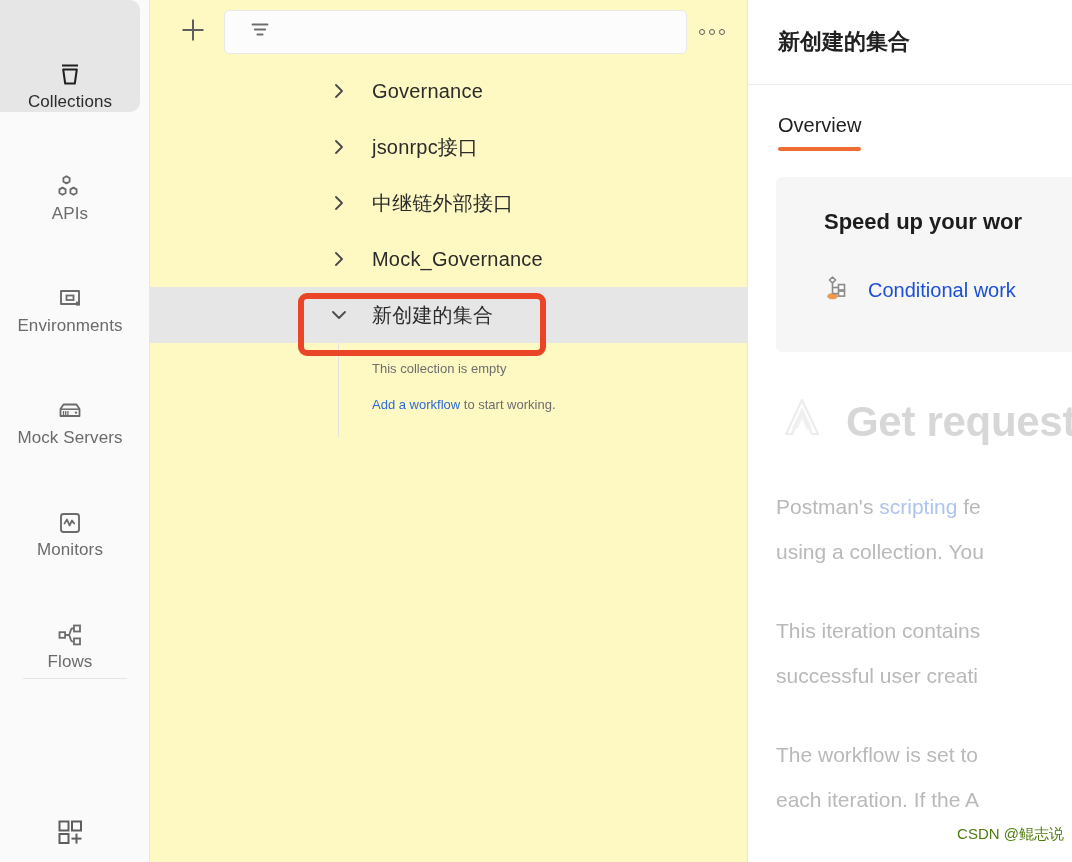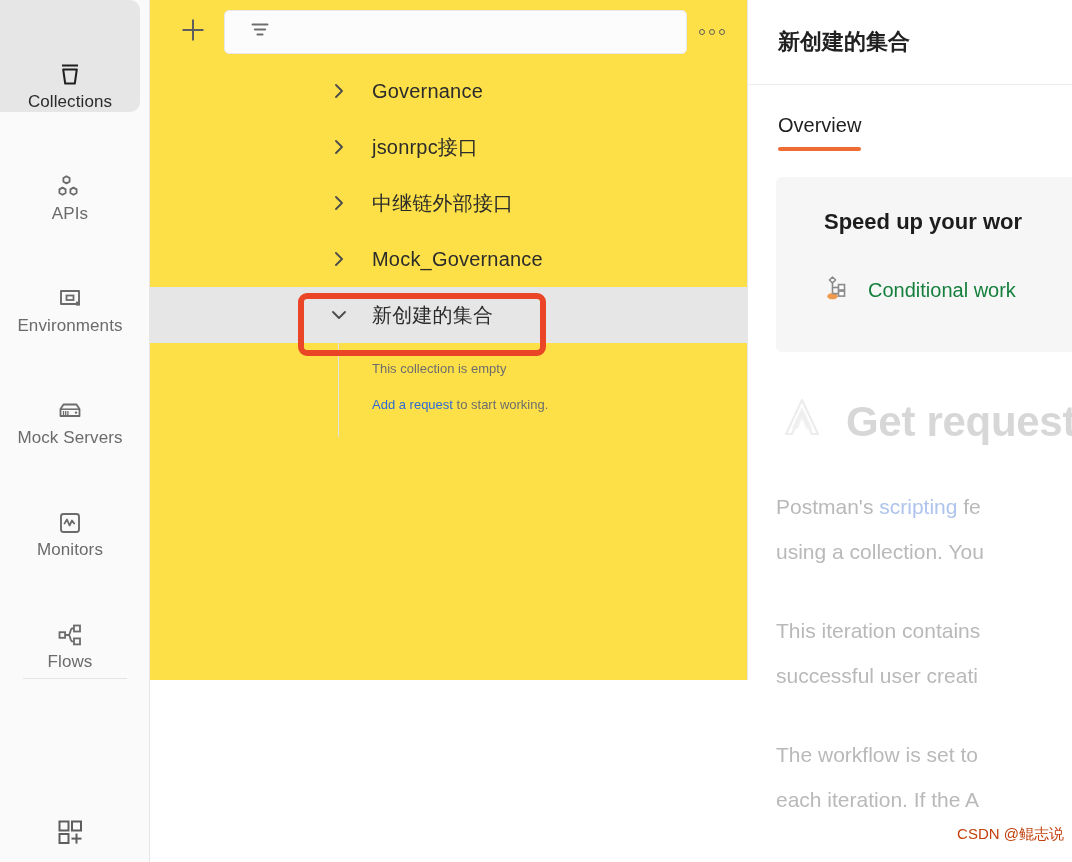--- a/index.html
+++ b/index.html
@@ -81,22 +81,22 @@
     padding-top: 22px;
     box-sizing: border-box;
     cursor: pointer;
   }
 
   
   .list-pane {
     position: relative;
     width: 598px;
     flex: 0 0 598px;
-    height: 680px;
-    background: #fde047;
+    height: 862px;
+    background: #fef9c3;
     box-sizing: border-box;
     border-right: 1px solid #e6e6e6;
   }
   .list-toolbar {
     position: relative;
     height: 63px;
     display: flex;
     align-items: center;
     padding: 0 0 0 28px;
     box-sizing: border-box;
@@ -293,21 +293,21 @@
     white-space: nowrap;
   }
   .promo-item {
     display: flex;
     align-items: center;
     gap: 14px;
     margin-top: 38px;
   }
   .promo-item .txt {
     font-size: 20px;
-    color: #15803d;
+    color: #1d4ed8;
     white-space: nowrap;
   }
 
   .doc-body {
     padding: 42px 0 0 28px;
   }
   .doc-h1 {
     display: flex;
     align-items: center;
     gap: 18px;
@@ -329,21 +329,21 @@
   }
   .doc-p .lnk {
     color: #aec4ec;
   }
 
   .watermark {
     position: absolute;
     right: 8px;
     bottom: 18px;
     font-size: 15px;
-    color: #c2410c;
+    color: #4d7c0f;
     white-space: nowrap;
     pointer-events: none;
     z-index: 20;
   }
 </style>
 </head>
 <body>
 
 <div class="app">
 
@@ -507,21 +507,21 @@
         <svg width="20" height="20" viewBox="0 0 20 20" fill="none">
           <path d="M4 7 L10 13 L16 7" stroke="#4d4d4d" stroke-width="1.9" fill="none" stroke-linecap="round" stroke-linejoin="round"></path>
         </svg>
       </span>
       <span class="name">新创建的集合</span>
     </div>
 
     <div class="empty-block">
       <div class="empty-guide"></div>
       <div class="empty-line">This collection is empty</div>
-      <div class="empty-line"><a>Add a request</a><span> to start working.</span></div>
+      <div class="empty-line"><a>Add a workflow</a><span> to start working.</span></div>
     </div>
 
     <div class="annot"></div>
   </div>
 
   <div class="detail-pane">
 
     <div class="detail-header">
       <span class="detail-title">新创建的集合</span>
     </div>

